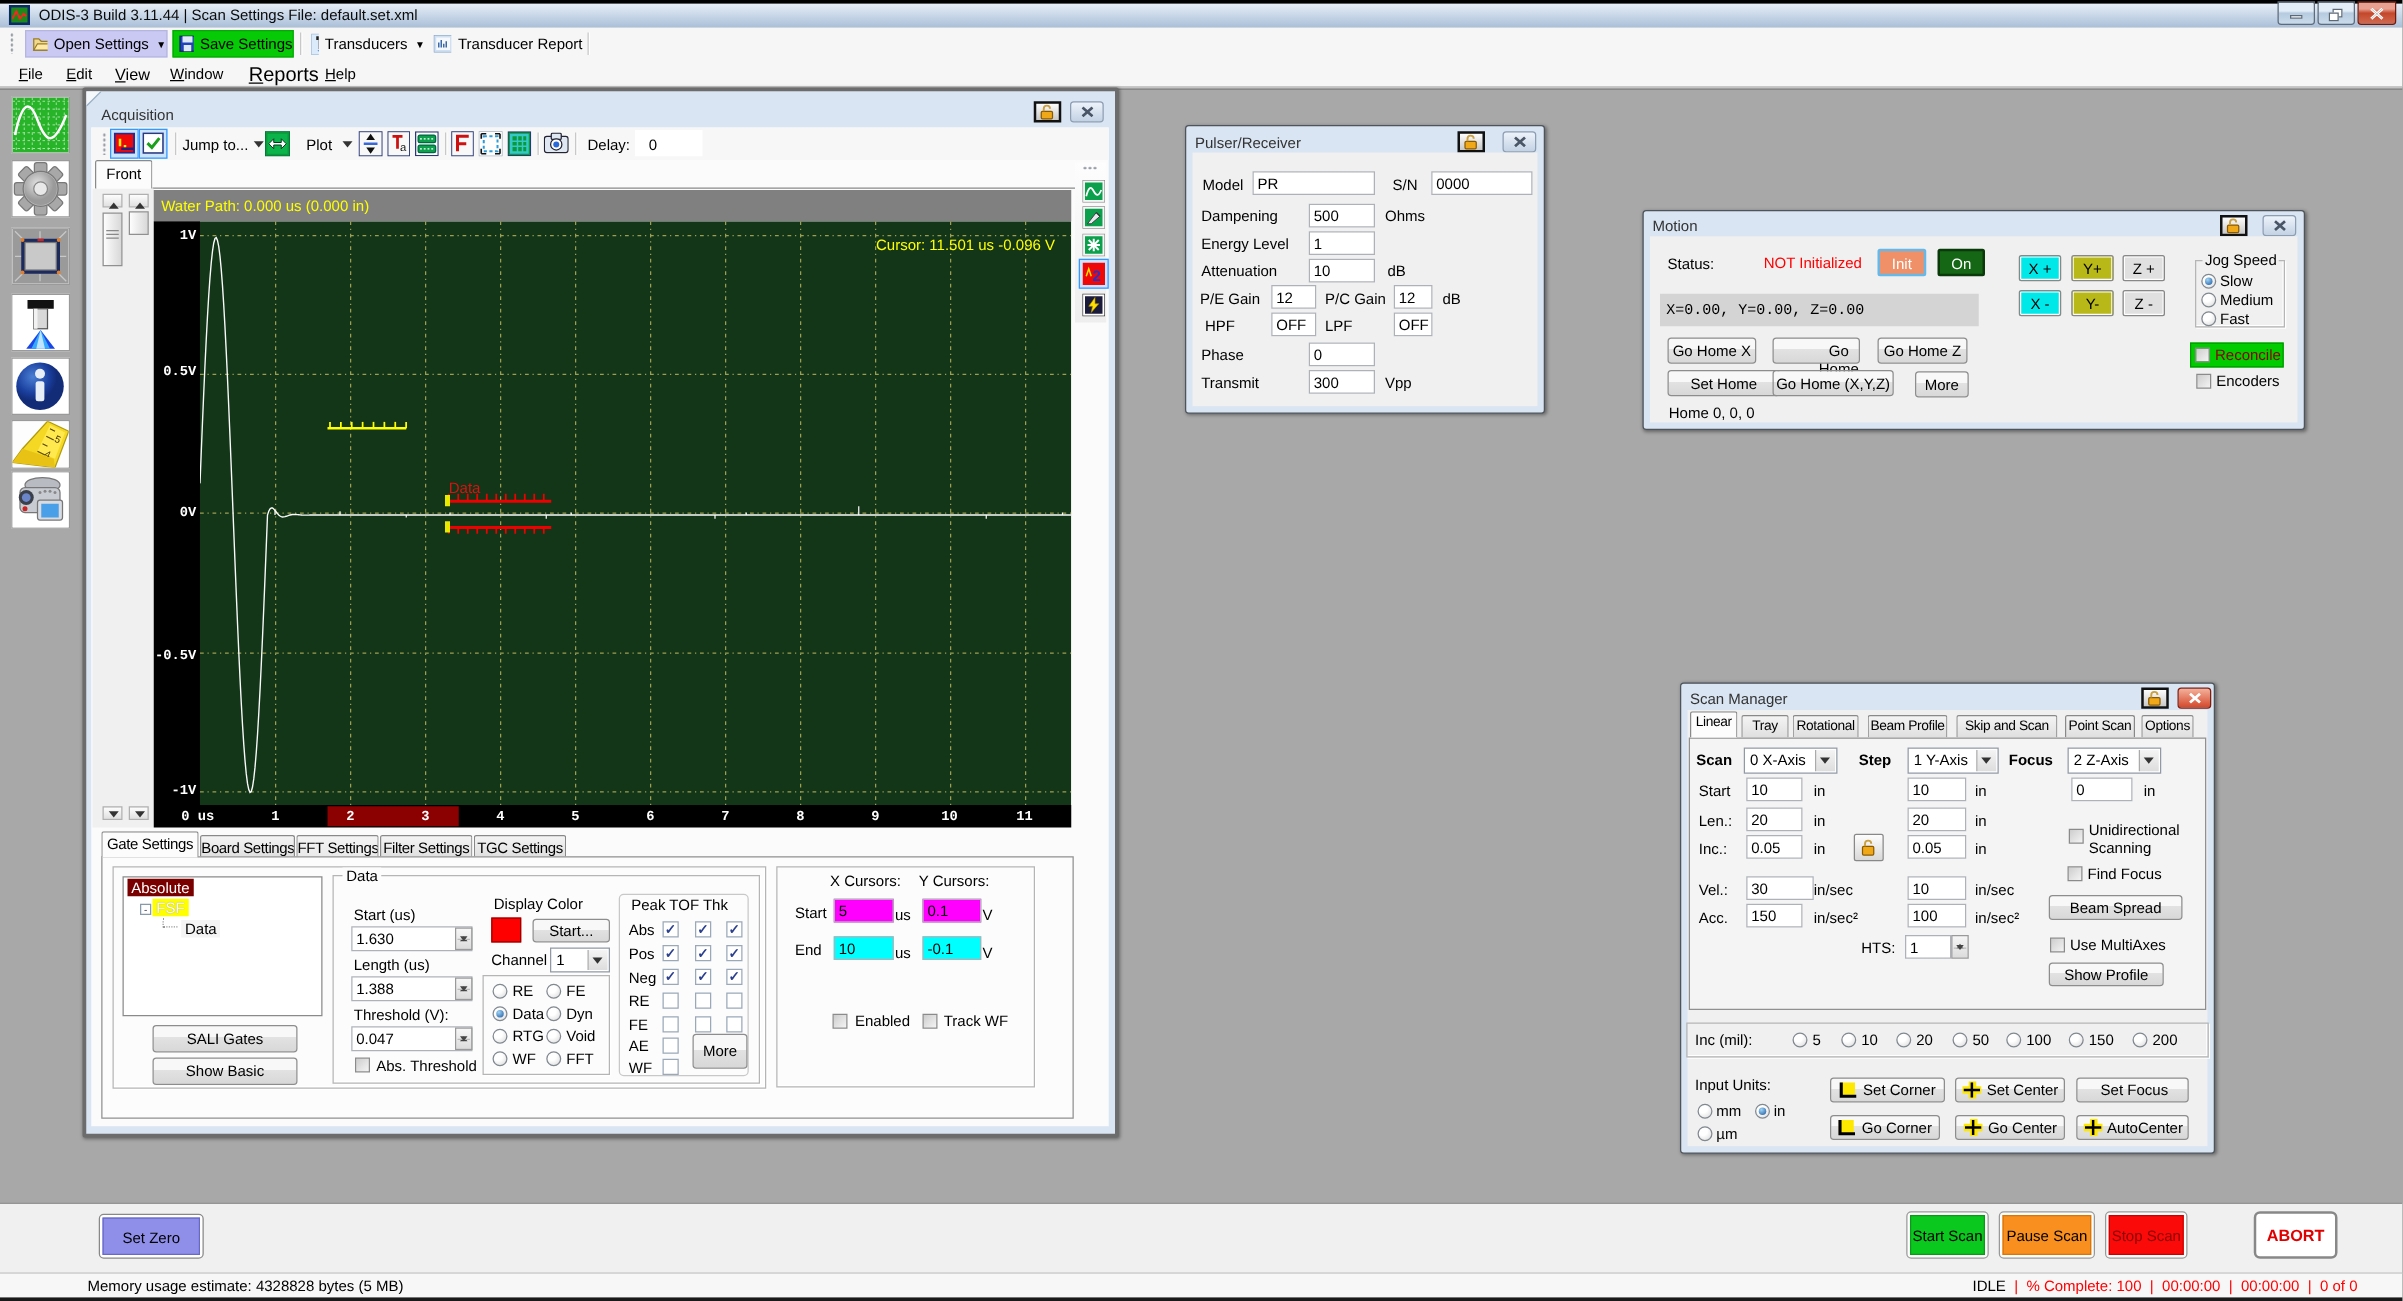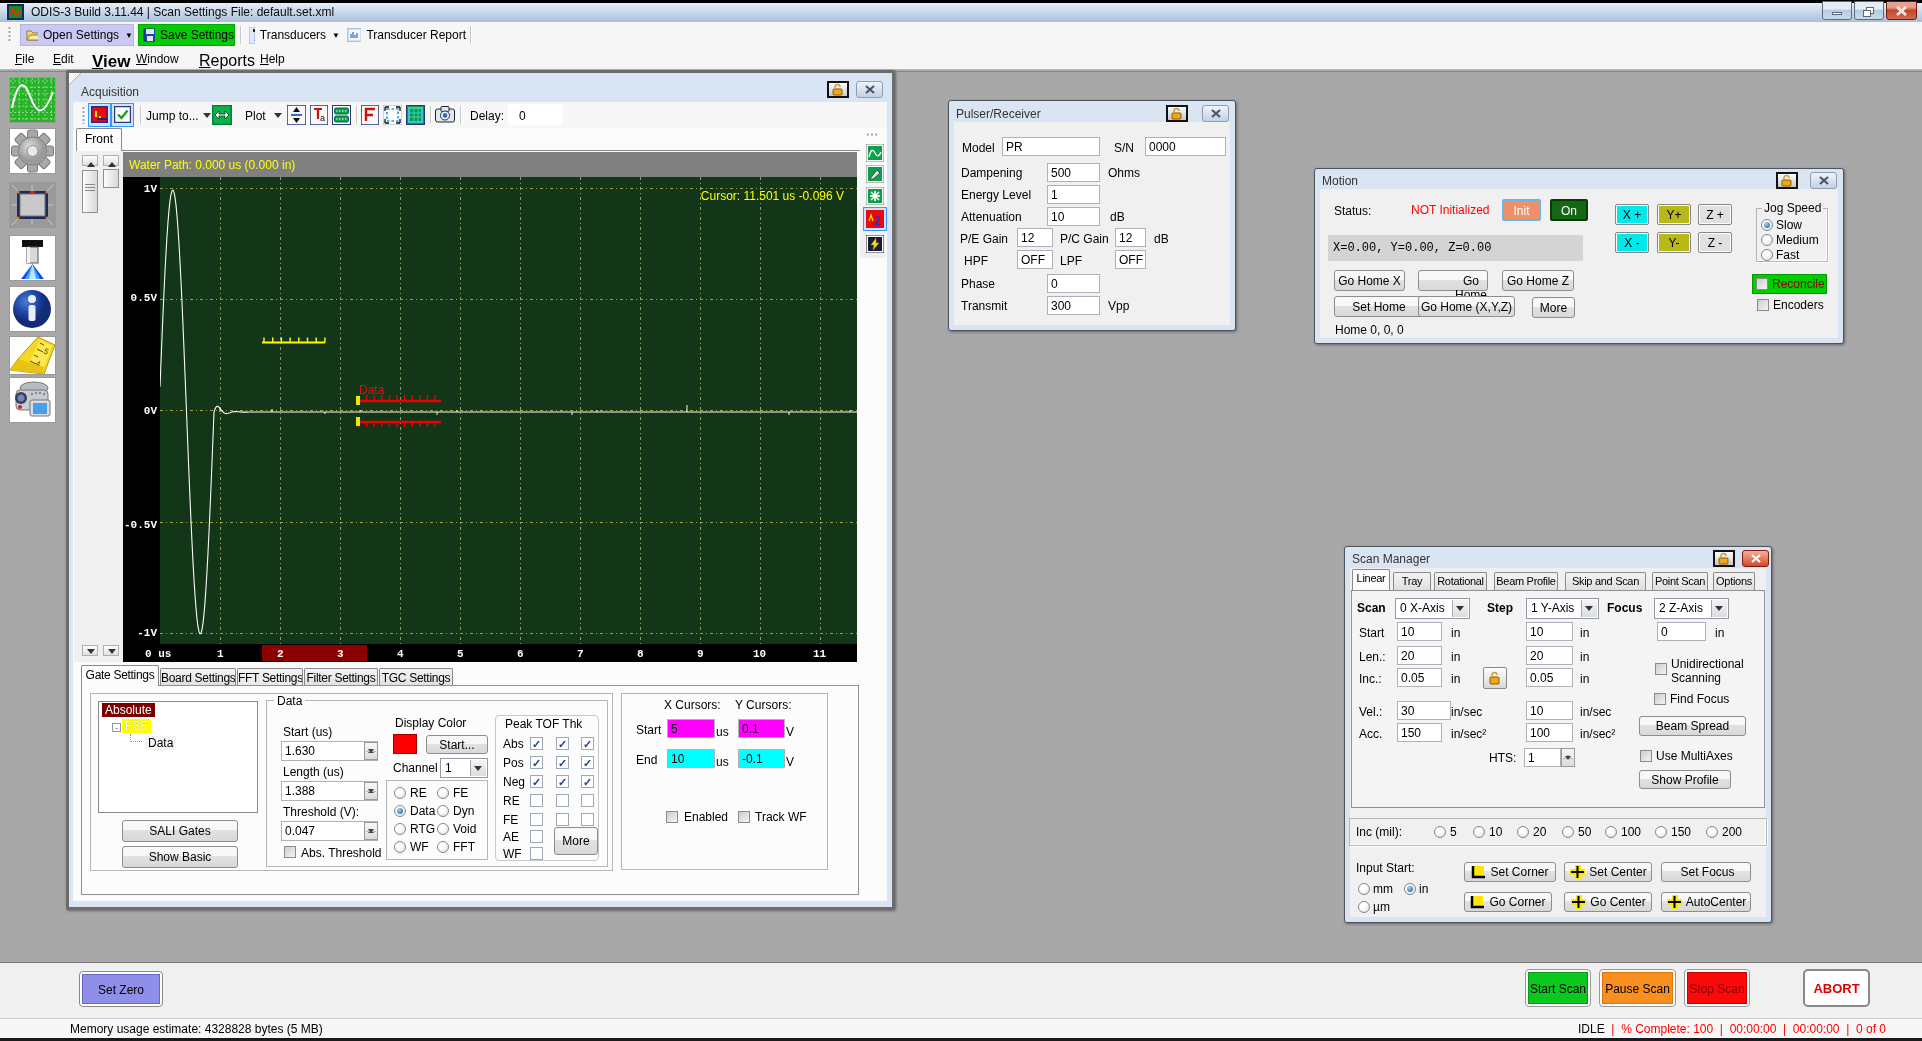--- a/index.html
+++ b/index.html
@@ -86,21 +86,21 @@
       <rect x="0" y="0" width="15" height="14" fill="#cfe0f2" stroke="#8aa6c8"></rect>
       <rect x="2" y="2" width="11" height="10" fill="#f5f8fc"></rect>
       <path d="M4 10 L4 6 M6 10 L6 4 M8 10 L8 7 M10 10 L10 5" stroke="#3a68a8" stroke-width="1.2"></path>
     </svg>
     <span style="margin-left:5px;">Transducer Report</span>
   </div>
 <div class="sep" style="left:470px;top:26px;height:18px;"></div>
 <div class="a" style="left:0;top:48px;width:1922px;height:22px;background:#f6f6f6;border-bottom:1px solid #b8b8b8;"></div>
 <div class="a" style="left:15px;top:52px;font-size:12px;"><span style="text-decoration:underline">F</span>ile</div>
 <div class="a" style="left:53px;top:52px;font-size:12px;"><span style="text-decoration:underline">E</span>dit</div>
-<div class="a" style="left:92px;top:52px;font-size:17px;font-weight:bold;"><span style="text-decoration:underline">V</span>iew</div>
+<div class="a" style="left:92px;top:52px;font-size:13px;"><span style="text-decoration:underline">V</span>iew</div>
 <div class="a" style="left:136px;top:52px;font-size:12px;"><span style="text-decoration:underline">W</span>indow</div>
 <div class="a" style="left:199px;top:52px;font-size:16px;"><span style="text-decoration:underline">R</span>eports</div>
 <div class="a" style="left:260px;top:52px;font-size:12px;"><span style="text-decoration:underline">H</span>elp</div>
 <div class="a" style="left:0;top:71px;width:1922px;height:891px;background:#a8a8a8;border-top:1px solid #888;"></div>
 <div class="a" style="left:9px;top:77px;width:47px;height:46px;background:#fff;border:1px solid #9a9a9a;"><svg width="45" height="44">
       <rect width="45" height="44" fill="#28b428"></rect>
       <g stroke="#c8ecc8" stroke-width="0.7" stroke-dasharray="2,2" opacity="0.9">
         <line x1="3.0" y1="0" x2="3.0" y2="44"></line>
         <line x1="9.4" y1="0" x2="9.4" y2="44"></line>
         <line x1="15.8" y1="0" x2="15.8" y2="44"></line>
@@ -696,21 +696,21 @@
 <div class="radio" style="left:1517px;top:826px;"></div>
 <div class="lbl" style="left:1533px;top:825px;">20</div>
 <div class="radio" style="left:1562px;top:826px;"></div>
 <div class="lbl" style="left:1578px;top:825px;">50</div>
 <div class="radio" style="left:1605px;top:826px;"></div>
 <div class="lbl" style="left:1621px;top:825px;">100</div>
 <div class="radio" style="left:1655px;top:826px;"></div>
 <div class="lbl" style="left:1671px;top:825px;">150</div>
 <div class="radio" style="left:1706px;top:826px;"></div>
 <div class="lbl" style="left:1722px;top:825px;">200</div>
-<div class="lbl" style="left:1356px;top:861px;">Input Start:</div>
+<div class="lbl" style="left:1356px;top:861px;">Input Units:</div>
 <div class="radio" style="left:1358px;top:883px;"></div>
 <div class="lbl" style="left:1373px;top:882px;">mm</div>
 <div class="radio sel" style="left:1404px;top:883px;"></div>
 <div class="lbl" style="left:1419px;top:882px;">in</div>
 <div class="radio" style="left:1358px;top:901px;"></div>
 <div class="lbl" style="left:1373px;top:900px;">µm</div>
 <div class="btn tbbtn" style="left:1464px;top:862px;width:92px;height:20px;justify-content:center;">
     <svg width="16" height="14">
       <rect x="1" y="1" width="12" height="11" fill="#ffe800"></rect>
       <path d="M2 1 L2 12 L14 12" stroke="#000" stroke-width="2.5" fill="none"></path>

